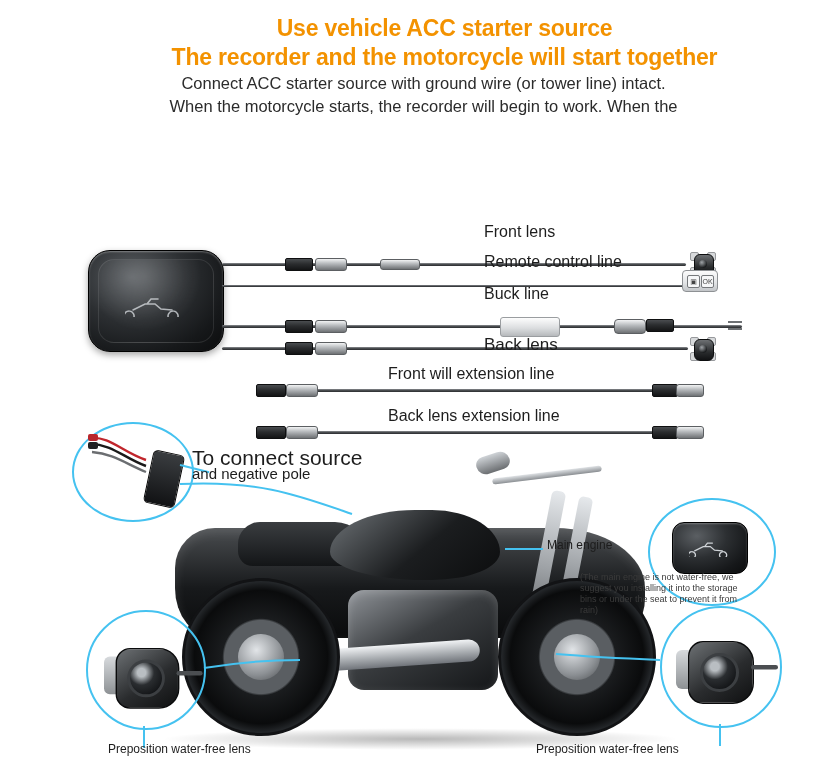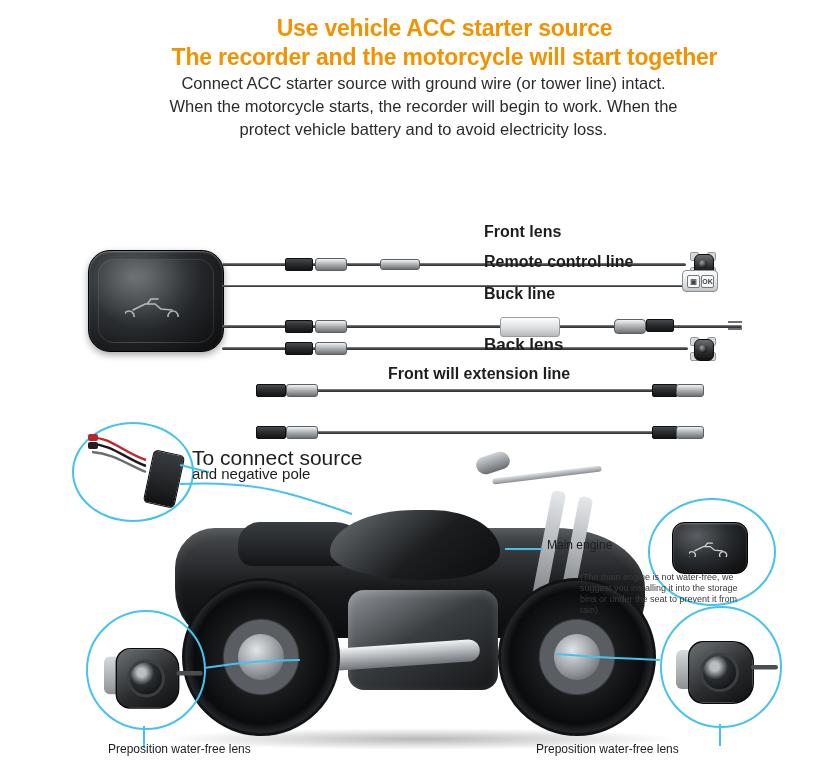--- a/index.html
+++ b/index.html
@@ -44,21 +44,20 @@
   }
   .body-copy span { display: block; padding-left: 14px; }
 
   
   .diagram {
     position: absolute;
     left: 0;
     top: 195px;
     width: 753px;
     height: 270px;
-    font-weight: bold;
   }
 
   
   .recorder {
     position: absolute;
     left: 88px;
     top: 55px;
     width: 134px;
     height: 100px;
     border-radius: 22px;
@@ -394,21 +393,20 @@
 <body>
 
 <div class="headline">
   <span class="l1">Use vehicle ACC starter source</span>
   <span class="l2">The recorder and the motorcycle will start together</span>
 </div>
 
 <div class="body-copy">
   <span>Connect ACC starter source with ground wire (or tower line) intact.</span>
   <span>When the motorcycle starts, the recorder will begin to work. When the</span>
-  <span>protect vehicle battery and to avoid electricity loss.</span>
 </div>
 
 <div class="diagram">
 
   <div class="recorder">
     <svg class="recorder-logo" viewBox="0 0 62 22">
       <path d="M4 16 a5 5 0 1 0 0.1 0 M48 16 a5 5 0 1 0 0.1 0" stroke="#cfd3d7" stroke-width="1.6" fill="none"></path>
       <path d="M8 15 L20 9 L30 9 L36 14 L47 15 M22 9 L26 4 L33 4" stroke="#cfd3d7" stroke-width="1.6" fill="none" stroke-linecap="round"></path>
     </svg>
   </div>
@@ -464,20 +462,21 @@
   <div class="connector" style="left:286px; top:189px; width:30px;"></div>
   <div class="connector dark" style="left:652px; top:189px; width:24px;"></div>
   <div class="connector" style="left:676px; top:189px; width:26px;"></div>
   <div class="diag-label" style="left:388px; top:170px;">Front will extension line</div>
 
   <div class="cable" style="left:258px; top:236px; width:424px;"></div>
   <div class="connector dark" style="left:256px; top:231px; width:28px;"></div>
   <div class="connector" style="left:286px; top:231px; width:30px;"></div>
   <div class="connector dark" style="left:652px; top:231px; width:24px;"></div>
   <div class="connector" style="left:676px; top:231px; width:26px;"></div>
+  <div class="diag-label" style="left:388px; top:212px;">Back lens extension line</div>
 </div>
 
 <div class="photo">
 
   <div class="bike">
     <div class="ground-shadow"></div>
     <div class="fender-rear"></div>
     <div class="bike-body"></div>
     <div class="seat"></div>
     <div class="tank"></div>

